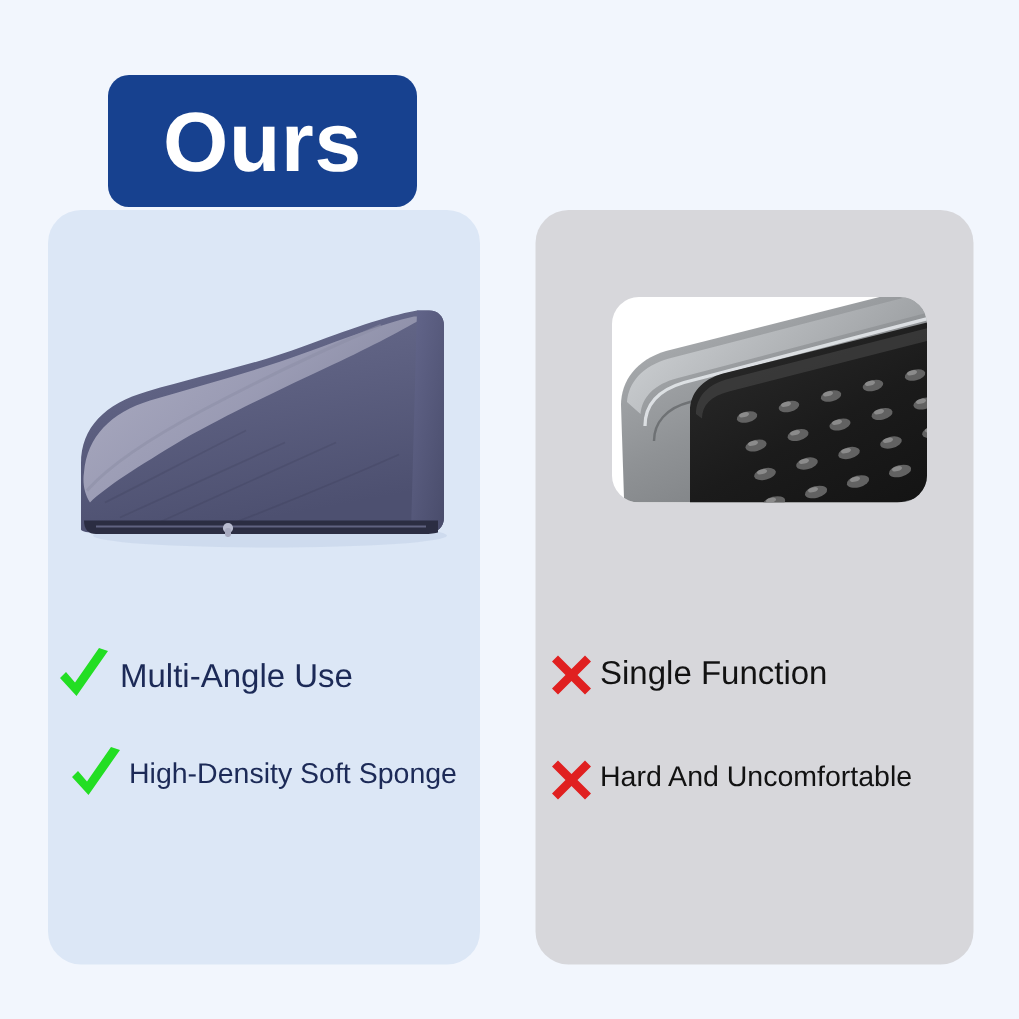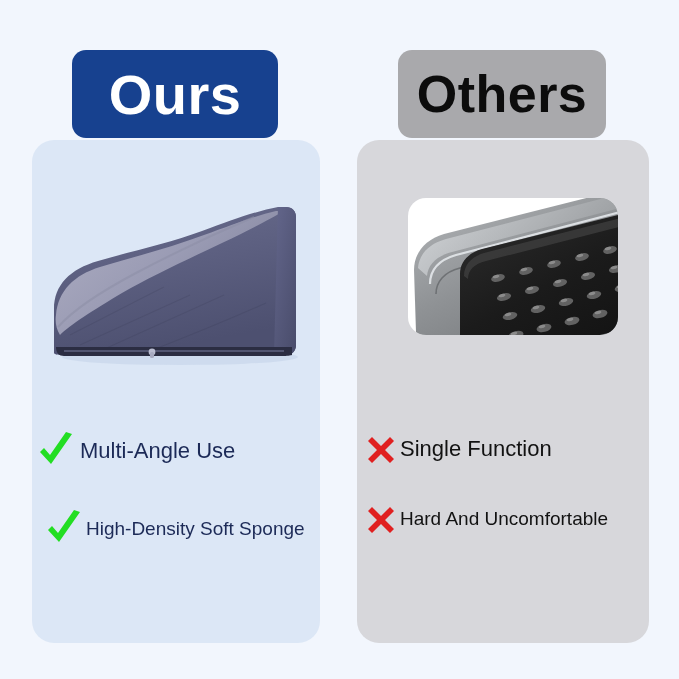--- a/index.html
+++ b/index.html
@@ -119,21 +119,21 @@
     display: inline-flex;
     align-items: center;
     justify-content: center;
   }
   .feat-label {
     display: inline-block;
   }
 
   
   .ours-feat-1 { left: 4px; top: 290px; }
-  .ours-feat-2 { left: 12px; top: 368px; }
+  .ours-feat-2 { left: 12px; top: 356px; }
   .ours-feat-1 .feat-label {
     font-size: 22px;
     color: #1c2a57;
     margin-left: 4px;
   }
   .ours-feat-2 .feat-label {
     font-size: 19px;
     color: #1c2a57;
     margin-left: 2px;
   }
@@ -152,21 +152,20 @@
     color: #121212;
     margin-left: 3px;
   }
   .x-icon { width: 32px; height: 34px; }
 </style>
 </head>
 <body>
 
 <div class="badge-row">
   <div class="badge badge-ours">Ours</div>
-  <div class="badge badge-others">Others</div>
 </div>
 
 <div class="panel panel-ours">
 
   <div class="pillow-stage">
     <svg width="272" height="190" viewBox="0 0 272 190" xmlns="http://www.w3.org/2000/svg">
       <defs>
         <linearGradient id="pillowBody" x1="0" y1="0" x2="0.3" y2="1">
           <stop offset="0%" stop-color="#6a6d8e"></stop>
           <stop offset="45%" stop-color="#5d6081"></stop>

